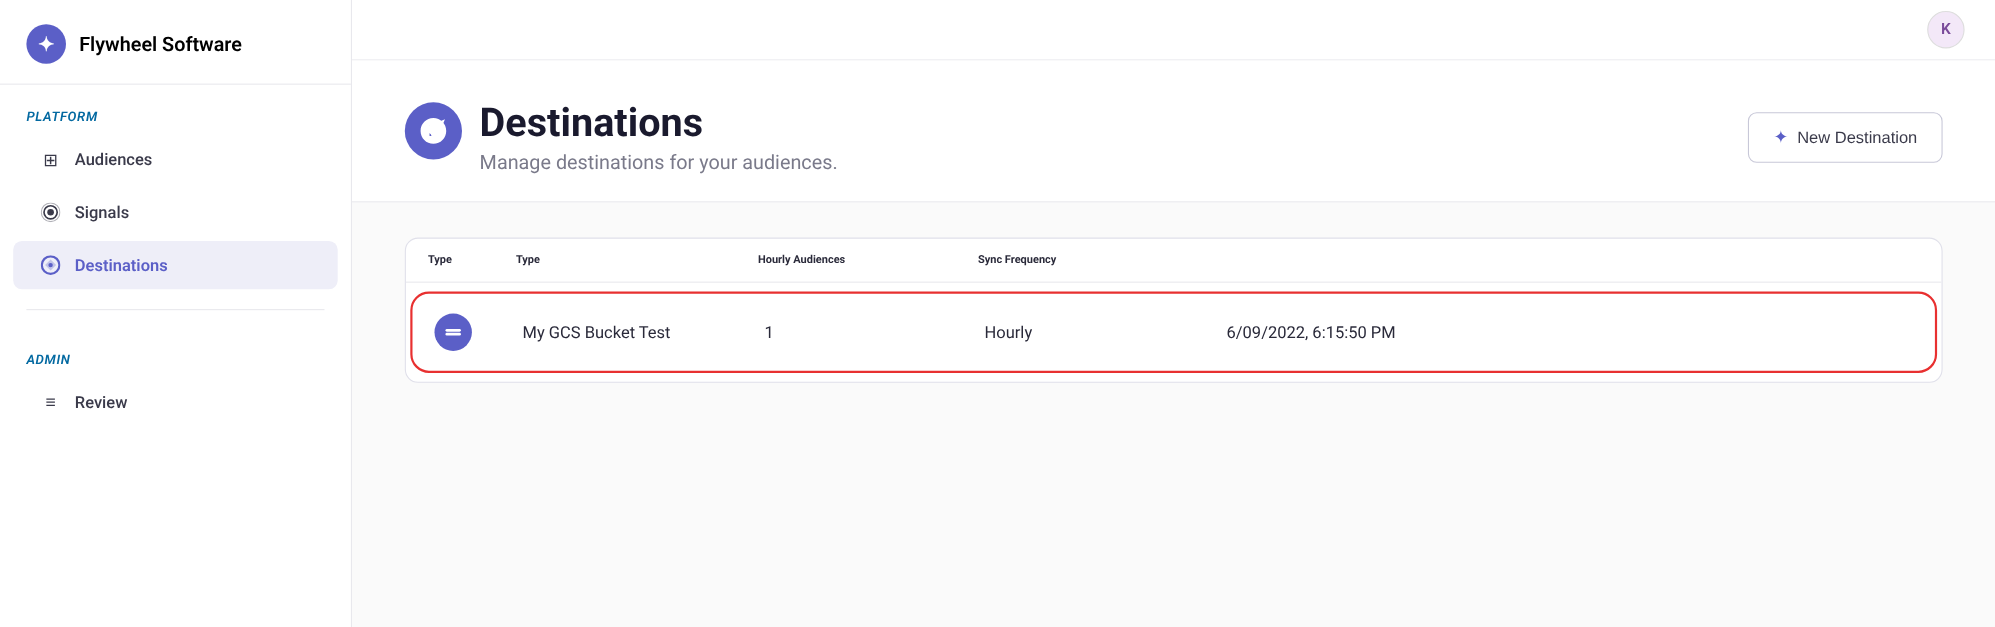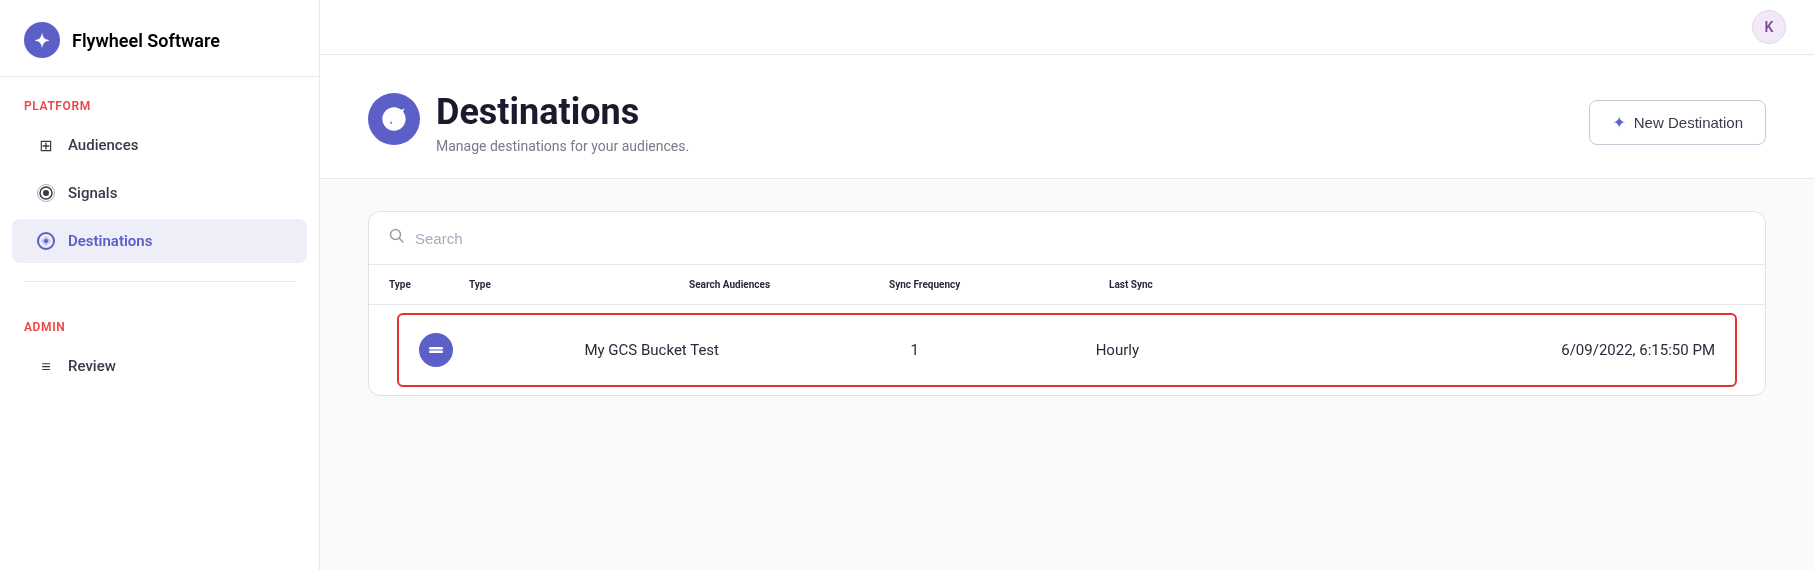--- a/index.html
+++ b/index.html
@@ -46,24 +46,25 @@
 
     .logo-text {
       font-size: 18px;
       font-weight: 600;
       color: #000000;
     }
 
     .sidebar-section-label {
       font-size: 12px;
       font-weight: 600;
-      color: #ef4444;
+      color: #0369a1;
       text-transform: uppercase;
       letter-spacing: 0.05em;
       padding: 22px 24px 8px 24px;
+      font-style: italic;
     }
 
     .sidebar-item {
       display: flex;
       align-items: center;
       gap: 12px;
       padding: 12px 24px;
       cursor: pointer;
       border-radius: 8px;
       margin: 2px 12px;
@@ -150,21 +151,21 @@
     }
 
     .page-title-text h1 {
       font-size: 36px;
       font-weight: 700;
       color: #1a1a2e;
       line-height: 1.2;
     }
 
     .page-title-text p {
-      font-size: 14px;
+      font-size: 18px;
       color: #7a7a8a;
       margin-top: 4px;
     }
 
     .new-destination-btn {
       display: flex;
       align-items: center;
       gap: 8px;
       padding: 12px 22px;
       border: 1.5px solid #c8c8d8;
@@ -232,25 +233,24 @@
       font-size: 10px;
       font-weight: 700;
       color: #2a2a3a;
     }
 
     .table-row {
       display: grid;
       grid-template-columns: 80px 220px 200px 220px 1fr;
       padding: 18px 20px;
       border: 2.5px solid #e83030;
-      border-radius: 6px;
-      margin: 8px 28px;
+      border-radius: 17px;
+      margin: 8px 4px;
       align-items: center;
       cursor: pointer;
-      text-align: right;
     }
 
     .table-cell {
       font-size: 15px;
       color: #2a2a3a;
     }
 
     .destination-type-icon {
       width: 34px;
       height: 34px;
@@ -333,36 +333,26 @@
     </div>
     <button class="new-destination-btn">
       <span class="btn-icon">✦</span>
       <span>New Destination</span>
     </button>
   </div>
 
   <div class="content-area">
     <div class="card">
 
-      <div class="search-bar">
-        <span class="search-icon">
-          <svg width="16" height="16" viewBox="0 0 16 16" fill="none">
-            <circle cx="6.5" cy="6.5" r="5" stroke="#9a9aaa" stroke-width="1.5"></circle>
-            <path d="M10.5 10.5 L14 14" stroke="#9a9aaa" stroke-width="1.5" stroke-linecap="round"></path>
-          </svg>
-        </span>
-        <input class="search-input" type="text" placeholder="Search" style="">
-      </div>
 
       <div class="table-header">
         <div class="table-header-cell">Type</div>
         <div class="table-header-cell">Type</div>
-        <div class="table-header-cell">Search Audiences</div>
+        <div class="table-header-cell">Hourly Audiences</div>
         <div class="table-header-cell">Sync Frequency</div>
-        <div class="table-header-cell">Last Sync</div>
       </div>
 
       <div class="table-row">
         <div class="table-cell">
           <div class="destination-type-icon">
             <svg width="18" height="18" viewBox="0 0 18 18" fill="white">
               <rect x="2" y="6" width="14" height="2.5" rx="1.2" fill="white"></rect>
               <rect x="2" y="9.5" width="14" height="2.5" rx="1.2" fill="white"></rect>
             </svg>
           </div>

